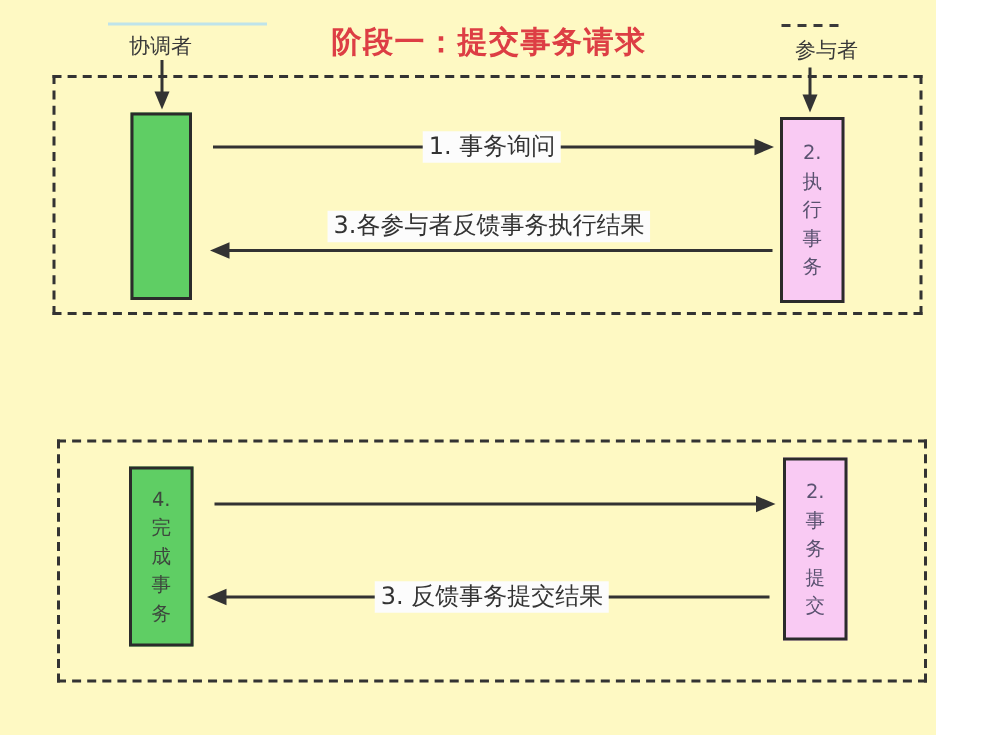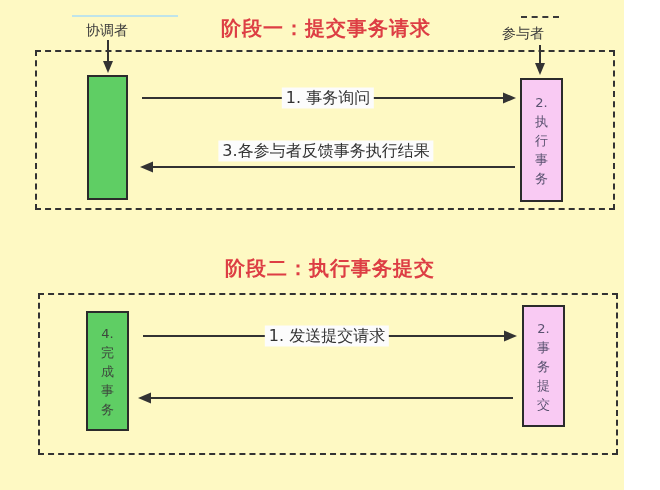--- a/index.html
+++ b/index.html
@@ -35,21 +35,21 @@
   #p2-title { left: 330px; top: 268px; }
 
   .actor-label {
     position: absolute;
     transform: translate(-50%, -50%);
     color: #3a3a3a;
     font-size: 14px;
     white-space: nowrap;
   }
   #coordinator-label { left: 107px; top: 31px; }
-  #participant-label { left: 523px; top: 34px; }
+  #participant-label { left: 551px; top: 34px; }
 
   .top-highlight {
     position: absolute;
     left: 72px; top: 15px;
     width: 106px; height: 2px;
     background: #bfe4ea;
   }
   .top-dashes {
     position: absolute;
     left: 521px; top: 16px;
@@ -104,21 +104,20 @@
 
 <div class="canvas">
 
   <div class="top-highlight"></div>
   <div class="actor-label" id="coordinator-label">协调者</div>
 
   <div class="top-dashes"></div>
   <div class="actor-label" id="participant-label">参与者</div>
 
   <div class="phase-title" id="p1-title">阶段一：提交事务请求</div>
-  <div class="phase-title" id="p2-title">阶段二：执行事务提交</div>
 
   <div class="dashed-box" id="p1-box"></div>
   <div class="dashed-box" id="p2-box"></div>
 
   <svg class="arrow-layer" viewBox="0 0 660 490">
 
     <g>
       <line x1="108" y1="40" x2="108" y2="62"></line>
       <polygon points="108,73 103,61 113,61"></polygon>
     </g>
@@ -162,15 +161,15 @@
 事
 务</div>
   <div class="node-box pink-box" id="p2-pink">2.
 事
 务
 提
 交</div>
 
   <div class="msg-label" id="p1-msg1">1. 事务询问</div>
   <div class="msg-label" id="p1-msg2">3.各参与者反馈事务执行结果</div>
-  <div class="msg-label" id="p2-msg1">1. 发送提交请求</div>
+  <div class="msg-label" id="p2-msg2">3. 反馈事务提交结果</div>
 
 </div>
 
 </body></html>

